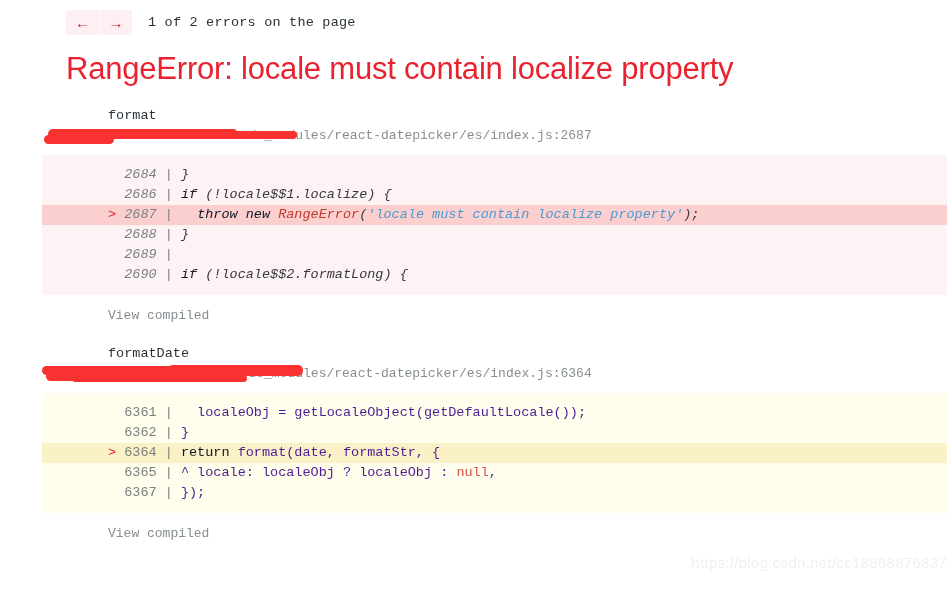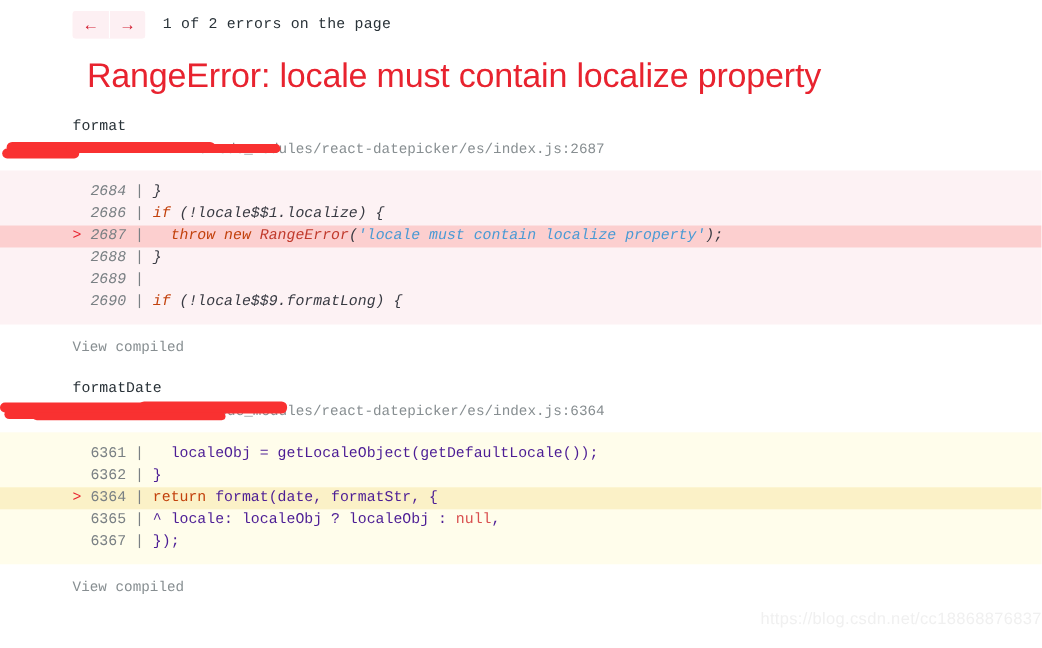--- a/index.html
+++ b/index.html
@@ -60,25 +60,24 @@
   
   .error-title {
     padding-left: 66px;
     margin-top: 14px;
     font-family: "Liberation Sans", sans-serif;
     font-size: 31px;
     font-weight: 400;
     color: #e8232f;
     letter-spacing: -0.2px;
     line-height: 1.1;
-    margin-left: 13px;
-  }
-
-  
-  .frame { margin-top: 22px; }
+  }
+
+  
+  .frame { margin-top: 22px; padding-left: 42px; }
   .frame-fn {
     padding-left: 66px;
     font-size: 13.5px;
     color: #293238;
     font-family: "Liberation Mono", monospace;
     margin-bottom: 4px;
   }
   .frame-loc {
     padding-left: 66px;
     font-size: 13px;
@@ -133,21 +132,21 @@
   .marker {
     position: absolute;
     left: 66px;
     color: #e8232f;
   }
   .code-line.hl-pink   .gutter,
   .code-line.hl-yellow .gutter { color: #7a8084; }
 
   
   .t-plain { color: #383a42; }
-  .t-kw    { color: #c2410c; }
+  .t-kw    { color: #0f172a; }
   .t-kw2   { color: #d94f4f; }
   .t-cls   { color: #c0392b; }
   .t-str   { color: #4a9ad4; margin-top: 32px; }
   .t-punc  { color: #383a42; }
   .t-dark  { color: #4c1d95; }
 
   
   .view-compiled {
     padding-left: 66px;
     margin-top: 13px;
@@ -196,21 +195,21 @@
       <span class="redact b"></span>
       <span class="redact c"></span>
       <span class="path-hidden">/Users/name/app</span><span>/node_modules/react-datepicker/es/index.js:2687</span>
     </div>
     <div class="code-block pink">
       <span class="code-line"><span class="gutter">  2684 | </span><span class="t-plain">}</span></span>
       <span class="code-line"><span class="gutter">  2686 | </span><span class="t-kw">if</span><span class="t-plain"> (!locale$$1.localize) {</span></span>
       <span class="code-line hl-pink"><span class="marker">&gt;</span><span class="gutter">  2687 | </span><span class="t-plain">  </span><span class="t-kw">throw new</span><span class="t-plain"> </span><span class="t-cls">RangeError</span><span class="t-punc">(</span><span class="t-str">'locale must contain localize property'</span><span class="t-punc">);</span></span>
       <span class="code-line"><span class="gutter">  2688 | </span><span class="t-plain">}</span></span>
       <span class="code-line"><span class="gutter">  2689 | </span></span>
-      <span class="code-line"><span class="gutter">  2690 | </span><span class="t-kw">if</span><span class="t-plain"> (!locale$$9.formatLong) {</span></span>
+      <span class="code-line"><span class="gutter">  2690 | </span><span class="t-kw">if</span><span class="t-plain"> (!locale$$2.formatLong) {</span></span>
     </div>
     <div class="view-compiled">View compiled</div>
   </div>
 
   <div class="frame">
     <div class="frame-fn">formatDate</div>
     <div class="frame-loc">
       <span class="redact d"></span>
       <span class="redact e"></span>
       <span class="redact f"></span>

